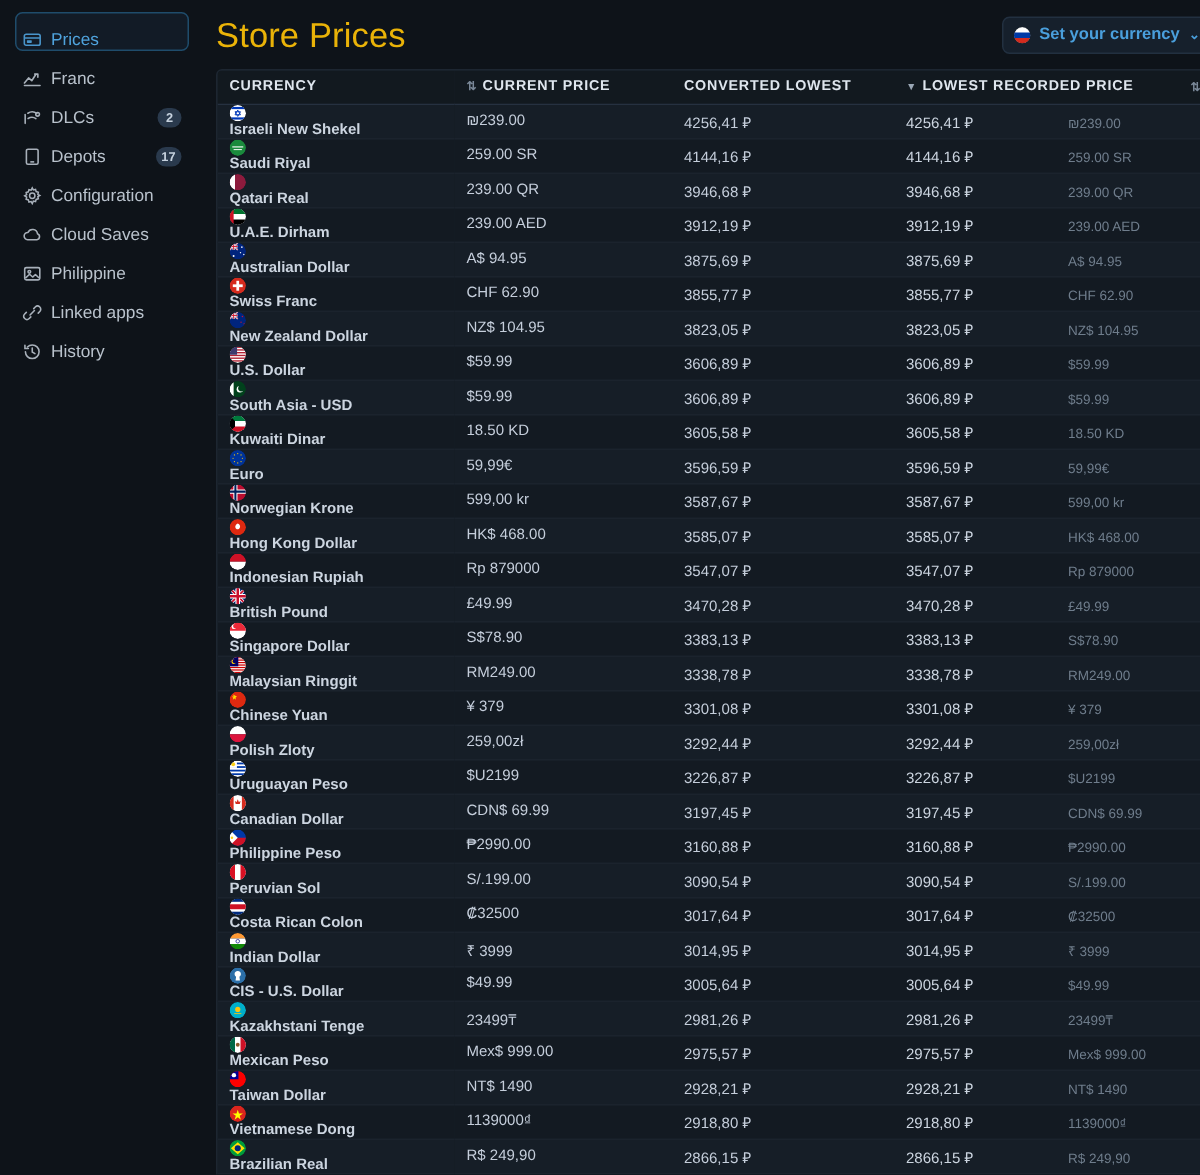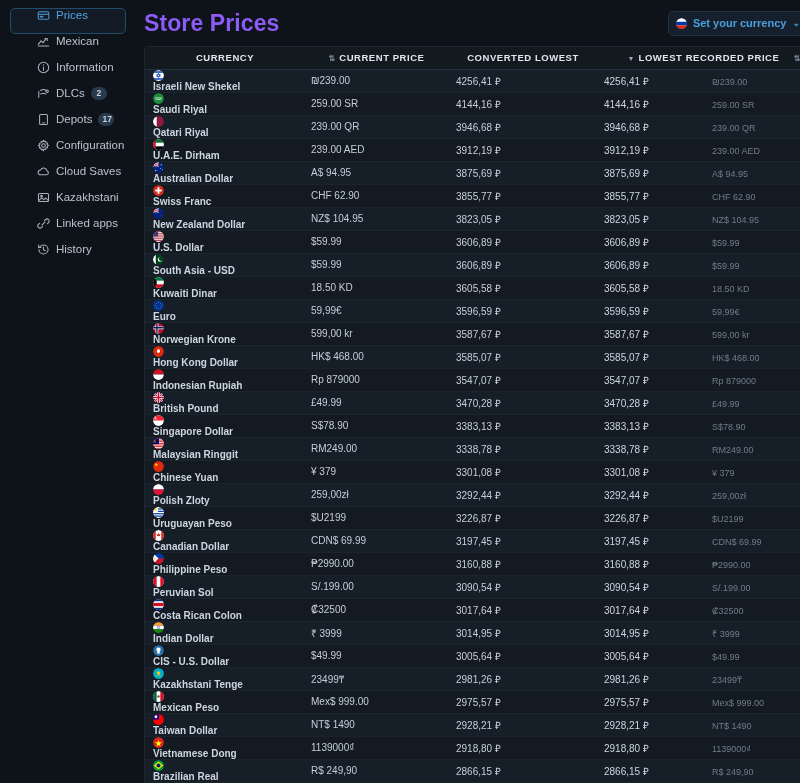--- a/index.html
+++ b/index.html
@@ -13,24 +13,24 @@
 
   
   .sidebar {
     width: 136px;
     flex: 0 0 136px;
     padding: 8px 10px 0 10px;
     background: #0e1319;
   }
   .side-item {
     display: flex;
-    align-items: flex-start;
+    align-items: flex-end;
     gap: 6px;
     height: 26px;
-    padding: 0 26px;
+    padding: 0 4px;
     margin-bottom: 0px;
     border-radius: 5px;
     color: #b9c2cc;
     font-size: 11.5px;
     white-space: nowrap;
     border: 1px solid transparent;
     cursor: pointer;
   }
   .side-item .ico { width: 13px; height: 13px; flex: 0 0 13px; display: inline-flex; align-items: center; justify-content: center; opacity: .9; }
   .side-item .ico svg { width: 13px; height: 13px; display: block; }
@@ -62,22 +62,22 @@
   }
   .main-head {
     display: flex;
     align-items: center;
     justify-content: space-between;
     height: 46px;
     padding: 0 2px 0 8px;
   }
   .page-title {
     font-size: 23px;
-    color: #8b5cf6;
-    font-weight: bold;
+    color: #eab308;
+    font-weight: normal;
     letter-spacing: .1px;
   }
   .currency-btn {
     display: flex; align-items: center; gap: 6px;
     background: #16202c;
     border: 1px solid #223040;
     border-radius: 5px;
     color: #4a9fdc;
     font-size: 11px;
     font-weight: bold;
@@ -96,21 +96,21 @@
     margin-right: 2px;
     overflow: hidden;
   }
   table { width: 100%; border-collapse: collapse; table-layout: fixed; }
   thead th {
     background: #12191f;
     color: #dfe6ee;
     font-size: 9.5px;
     font-weight: bold;
     letter-spacing: .55px;
-    text-align: center;
+    text-align: left;
     height: 22px;
     padding: 0 6px 0 8px;
     border-bottom: 1px solid #263140;
     position: relative;
     cursor: pointer;
     white-space: nowrap;
   }
   th .sorter { color: #7a8898; font-size: 8px; margin-right: 4px; letter-spacing: 0; }
   th .sorter.desc { color: #9aa7b5; font-size: 7px; }
   th .sort-right { position: absolute; right: 8px; top: 50%; transform: translateY(-50%); color: #7a8898; font-size: 8px; }
@@ -161,31 +161,21 @@
         <span class="side-label">Prices</span>
       </div>
       <div class="side-item">
         <span class="ico">
           <svg viewBox="0 0 16 16" fill="none" stroke="currentColor" stroke-width="1.3" stroke-linecap="round" stroke-linejoin="round">
             <path d="M1.6 11.5l3.4-4.2 2.6 2.3 3.3-5.1"></path>
             <path d="M10 4.2h2.6v2.6"></path>
             <path d="M1.6 13.6h12.8"></path>
           </svg>
         </span>
-        <span class="side-label">Mexican</span>
-      </div>
-      <div class="side-item">
-        <span class="ico">
-          <svg viewBox="0 0 16 16" fill="none" stroke="currentColor" stroke-width="1.3">
-            <circle cx="8" cy="8" r="6.4"></circle>
-            <path d="M8 7.3v4" stroke-linecap="round"></path>
-            <circle cx="8" cy="4.9" r=".85" fill="currentColor" stroke="none"></circle>
-          </svg>
-        </span>
-        <span class="side-label">Information</span>
+        <span class="side-label">Franc</span>
       </div>
       <div class="side-item">
         <span class="ico">
           <svg viewBox="0 0 16 16" fill="none" stroke="currentColor" stroke-width="1.3" stroke-linecap="round">
             <path d="M2.2 12.6V5.4"></path>
             <path d="M4.4 4.3c2.4-1.6 5-1.6 7.4.2"></path>
             <circle cx="12.4" cy="5.2" r="1.5"></circle>
             <path d="M4.6 8.6c2.1-1.3 4.4-1.3 6.4.1"></path>
           </svg>
         </span>
@@ -220,21 +210,21 @@
         <span class="side-label">Cloud Saves</span>
       </div>
       <div class="side-item">
         <span class="ico">
           <svg viewBox="0 0 16 16" fill="none" stroke="currentColor" stroke-width="1.3" stroke-linejoin="round">
             <rect x="1.8" y="3" width="12.4" height="10" rx="1.4"></rect>
             <circle cx="5.6" cy="6.4" r="1.1"></circle>
             <path d="M2.4 11.6l3.4-3.2 2.5 2.3 2.3-2.1 3 2.9"></path>
           </svg>
         </span>
-        <span class="side-label">Kazakhstani</span>
+        <span class="side-label">Philippine</span>
       </div>
       <div class="side-item">
         <span class="ico">
           <svg viewBox="0 0 16 16" fill="none" stroke="currentColor" stroke-width="1.3" stroke-linecap="round">
             <path d="M6.2 9.8l3.6-3.6"></path>
             <path d="M9.2 4.6l1.3-1.3a2.6 2.6 0 113.7 3.7l-1.3 1.3"></path>
             <path d="M6.8 11.4l-1.3 1.3a2.6 2.6 0 11-3.7-3.7L3.1 7.7"></path>
           </svg>
         </span>
         <span class="side-label">Linked apps</span>
@@ -331,21 +321,21 @@
                       <defs>
                         <clipPath id="c">
                           <circle cx="6" cy="6" r="6"></circle>
                         </clipPath>
                       </defs>
                       <g clip-path="url(#c)">
                         <rect width="12" height="12" fill="#8d1b3d"></rect>
                         <rect width="4" height="12" fill="#fff"></rect>
                       </g>
                     </svg>
-                  </span><span class="cur-name">Qatari Riyal</span></span></td>
+                  </span><span class="cur-name">Qatari Real</span></span></td>
               <td>239.00 QR</td>
               <td>3946,68 ₽</td>
               <td><span class="low-main">3946,68 ₽</span><span class="low-sub">239.00 QR</span></td>
             </tr>
             <tr>
               <td><span class="cur-cell"><span class="flag">
                     <svg viewBox="0 0 12 12">
                       <defs>
                         <clipPath id="c">
                           <circle cx="6" cy="6" r="6"></circle>

